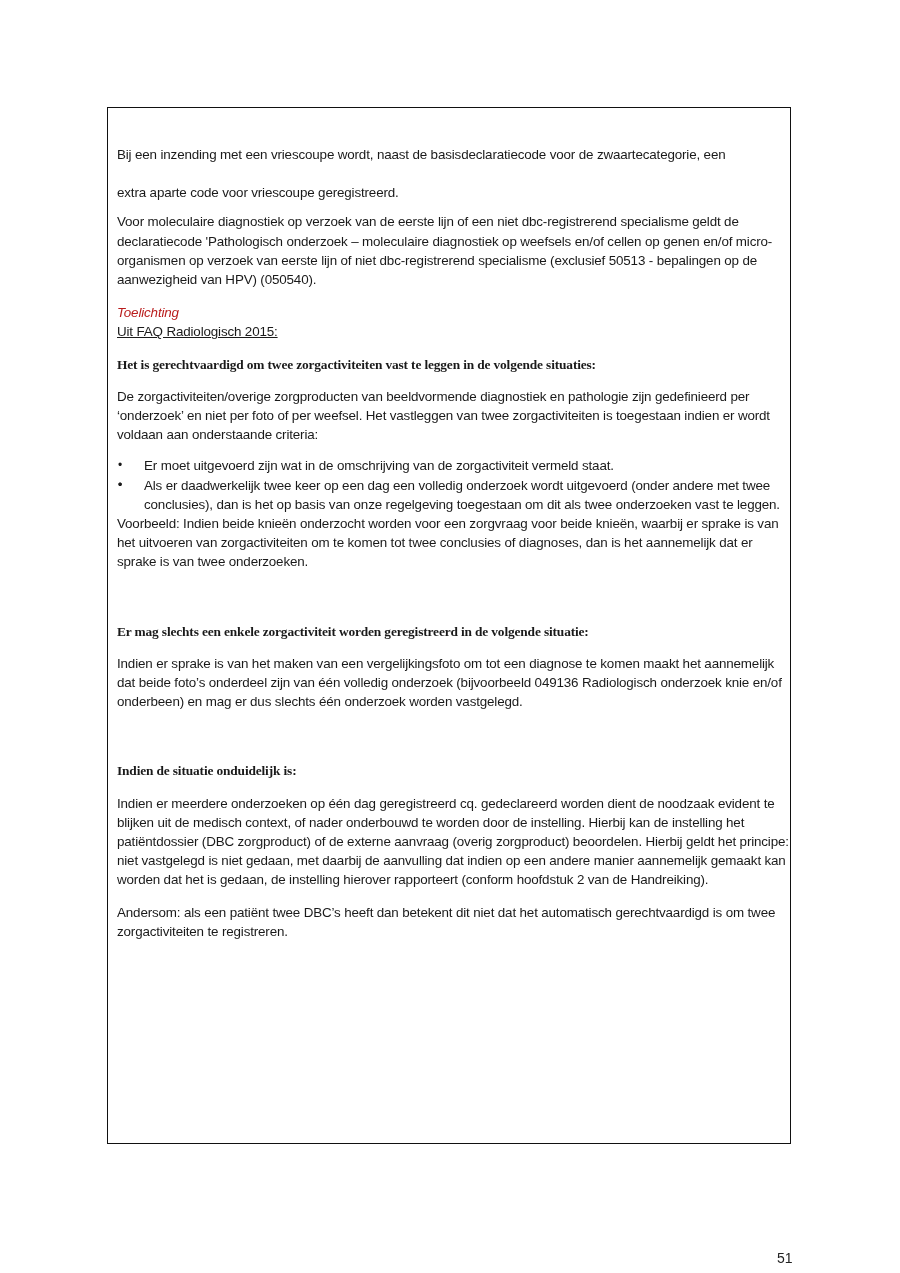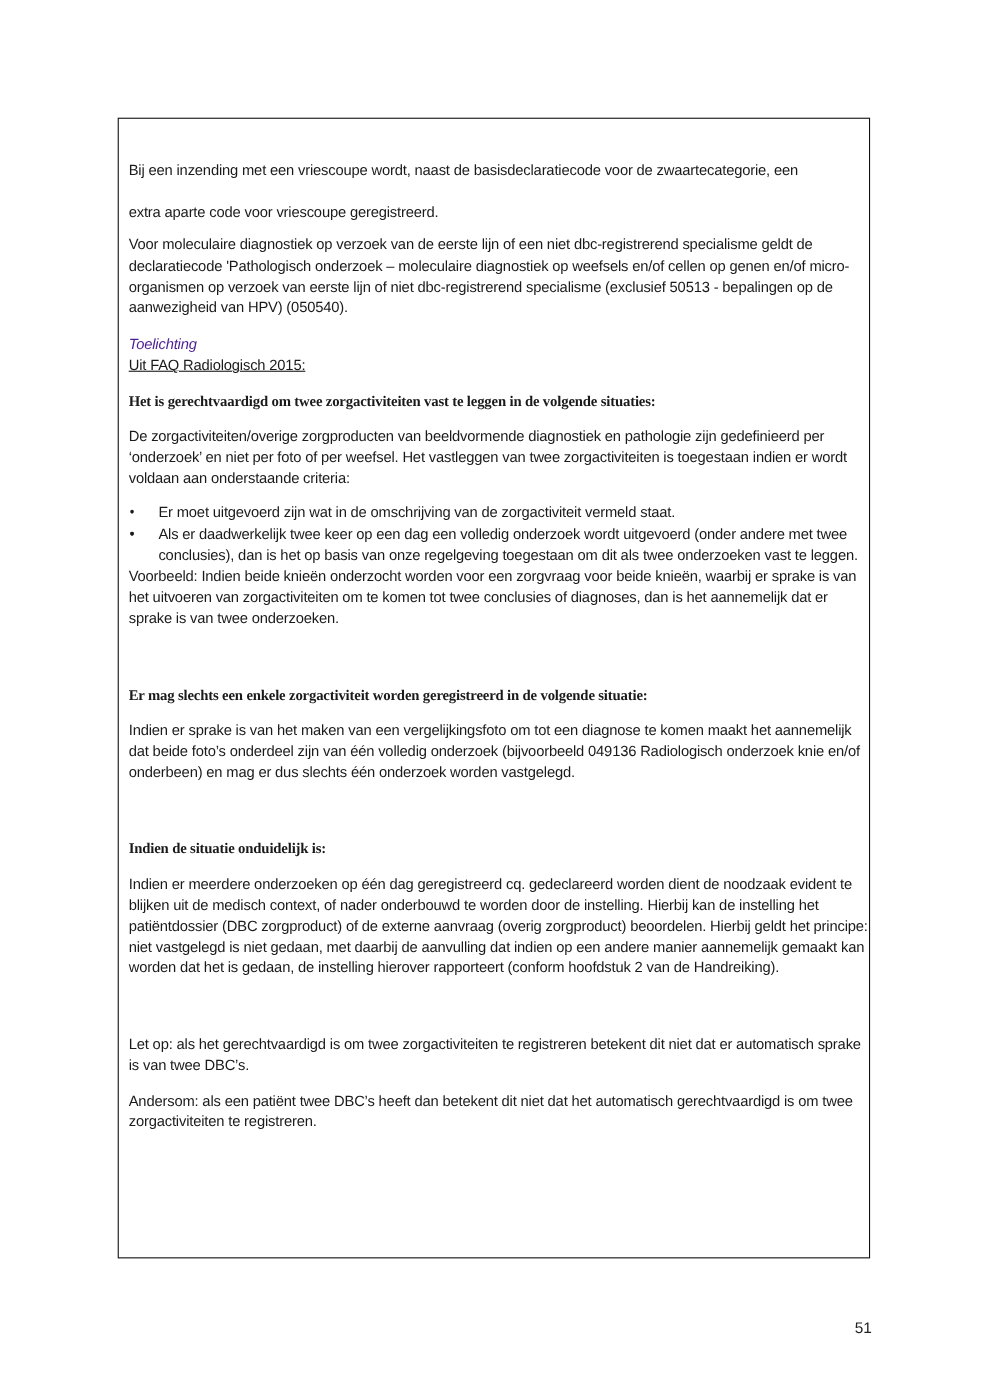--- a/index.html
+++ b/index.html
@@ -32,21 +32,21 @@
     line-height: 19.2px;
     letter-spacing: -0.15px;
   }
   .content p {
     margin: 0;
   }
   .p-first-line { margin-bottom: 19px !important; }
   .gap-s { margin-top: 10px !important; }
   .gap-m { margin-top: 13px !important; }
   .toelichting {
-    color: #4c1d95;
+    color: #b91c1c;
     font-style: italic;
     margin-top: 14px !important;
   }
   .underline {
     text-decoration: underline;
   }
   .bold {
     font-weight: bold;
     font-family: Liberation Serif, serif;
   }
@@ -62,21 +62,21 @@
   ul.bullets li .bullet {
     position: absolute;
     left: 1px;
     top: 0;
     font-size: 12px;
   }
   .big-gap { margin-top: 50px !important; }
   .page-number {
     position: absolute;
     left: 777px;
-    top: 1199px;
+    top: 1250px;
     font-size: 14px;
     color: #222;
   }
 </style>
 </head>
 <body>
 
 <div class="frame"></div>
 
 <div class="content">
@@ -106,17 +106,16 @@
   </ul>
 
   <p>Voorbeeld: Indien beide knieën onderzocht worden voor een zorgvraag voor beide knieën, waarbij er sprake is van het uitvoeren van zorgactiviteiten om te komen tot twee conclusies of diagnoses, dan is het aannemelijk dat er sprake is van twee onderzoeken.</p>
 
   <p class="bold big-gap">Er mag slechts een enkele zorgactiviteit worden geregistreerd in de volgende situatie:</p>
   <p class="gap-m">Indien er sprake is van het maken van een vergelijkingsfoto om tot een diagnose te komen maakt het aannemelijk dat beide foto’s onderdeel zijn van één volledig onderzoek (bijvoorbeeld 049136 Radiologisch onderzoek knie en/of onderbeen) en mag er dus slechts één onderzoek worden vastgelegd.</p>
 
   <p class="bold big-gap">Indien de situatie onduidelijk is:</p>
   <p class="gap-m">Indien er meerdere onderzoeken op één dag geregistreerd cq. gedeclareerd worden dient de noodzaak evident te blijken uit de medisch context, of nader onderbouwd te worden door de instelling. Hierbij kan de instelling het patiëntdossier (DBC zorgproduct) of de externe aanvraag (overig zorgproduct) beoordelen. Hierbij geldt het principe: niet vastgelegd is niet gedaan, met daarbij de aanvulling dat indien op een andere manier aannemelijk gemaakt kan worden dat het is gedaan, de instelling hierover rapporteert (conform hoofdstuk 2 van de Handreiking).</p>
 
-  <p class="big-gap">Let op: als het gerechtvaardigd is om twee zorgactiviteiten te registreren betekent dit niet dat er automatisch sprake is van twee DBC’s.</p>
   <p class="gap-m">Andersom: als een patiënt twee DBC’s heeft dan betekent dit niet dat het automatisch gerechtvaardigd is om twee zorgactiviteiten te registreren.</p>
 </div>
 
 <div class="page-number">51</div>
 
 </body></html>

